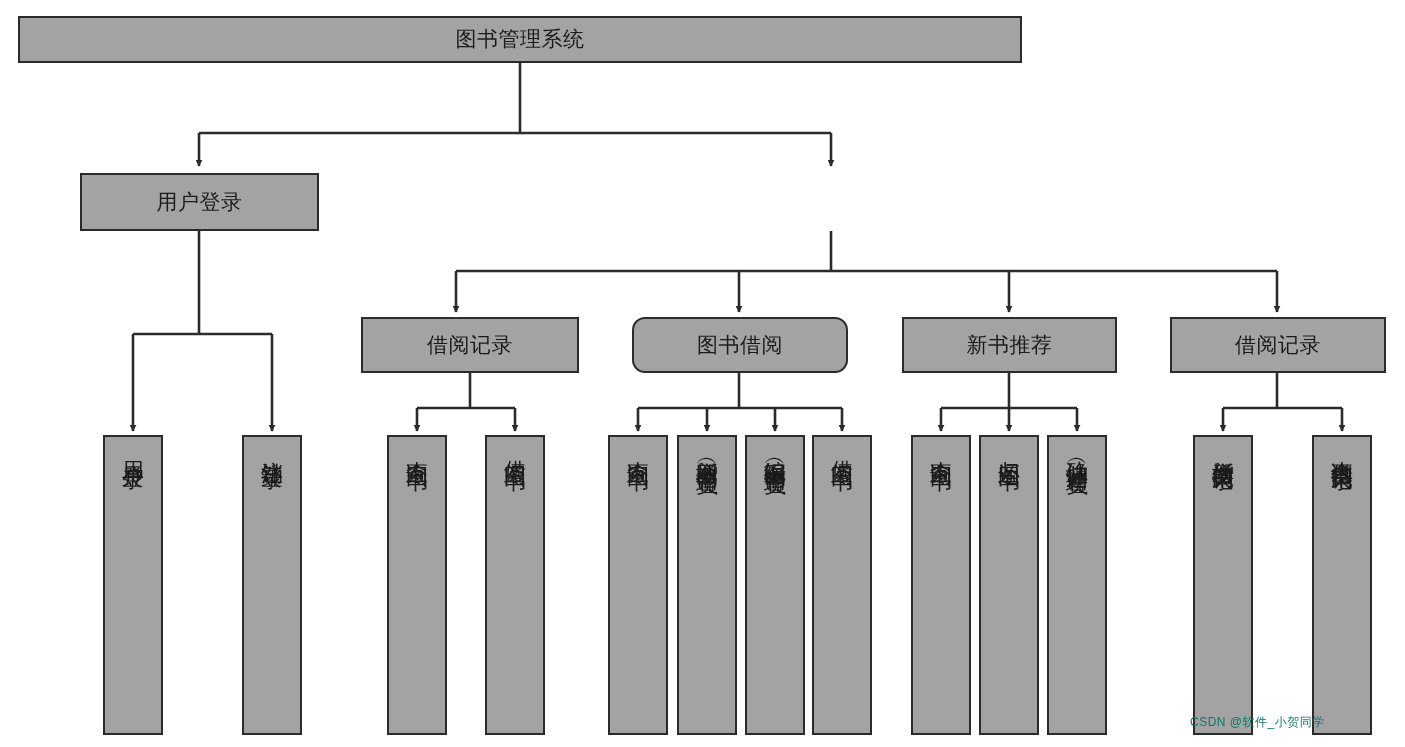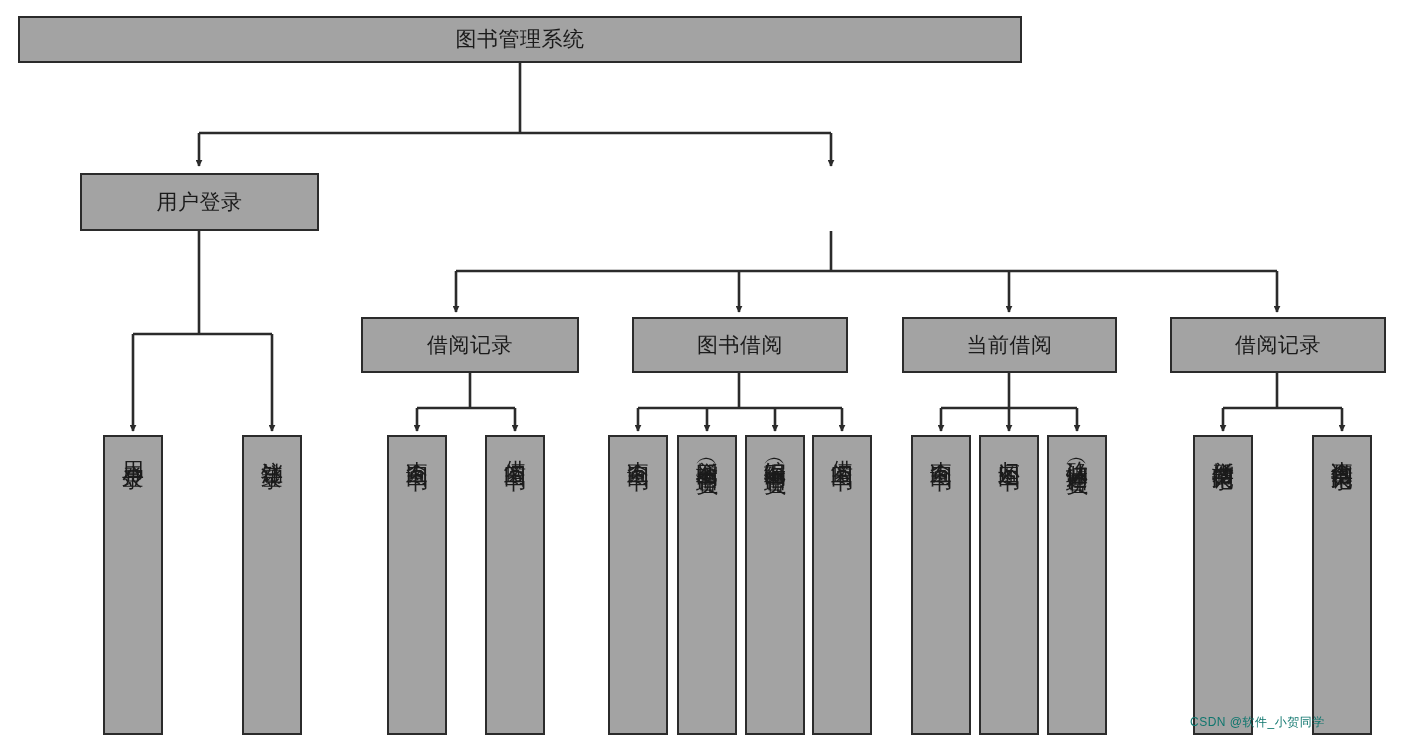--- a/index.html
+++ b/index.html
@@ -136,26 +136,26 @@
 
   <div class="node h" style="left:80px; top:173px; width:239px; height:58px;">
     <span class="label">用户登录</span>
   </div>
 
 
   <div class="node h" style="left:361px; top:317px; width:218px; height:56px;">
     <span class="label">借阅记录</span>
   </div>
 
-  <div class="node h" style="left:632px; top:317px; width:216px; height:56px;">
+  <div class="node h" style="left:632px; top:317px; width:216px; height:56px;border-radius:13px;">
     <span class="label">图书借阅</span>
   </div>
 
   <div class="node h" style="left:902px; top:317px; width:215px; height:56px;">
-    <span class="label">当前借阅</span>
+    <span class="label">新书推荐</span>
   </div>
 
   <div class="node h" style="left:1170px; top:317px; width:216px; height:56px;font-family:Liberation Serif, serif;">
     <span class="label">借阅记录</span>
   </div>
 
   <div class="node v" style="left:103px; top:435px; width:60px; height:300px;">
     <span class="label">用户登录</span>
   </div>
 

